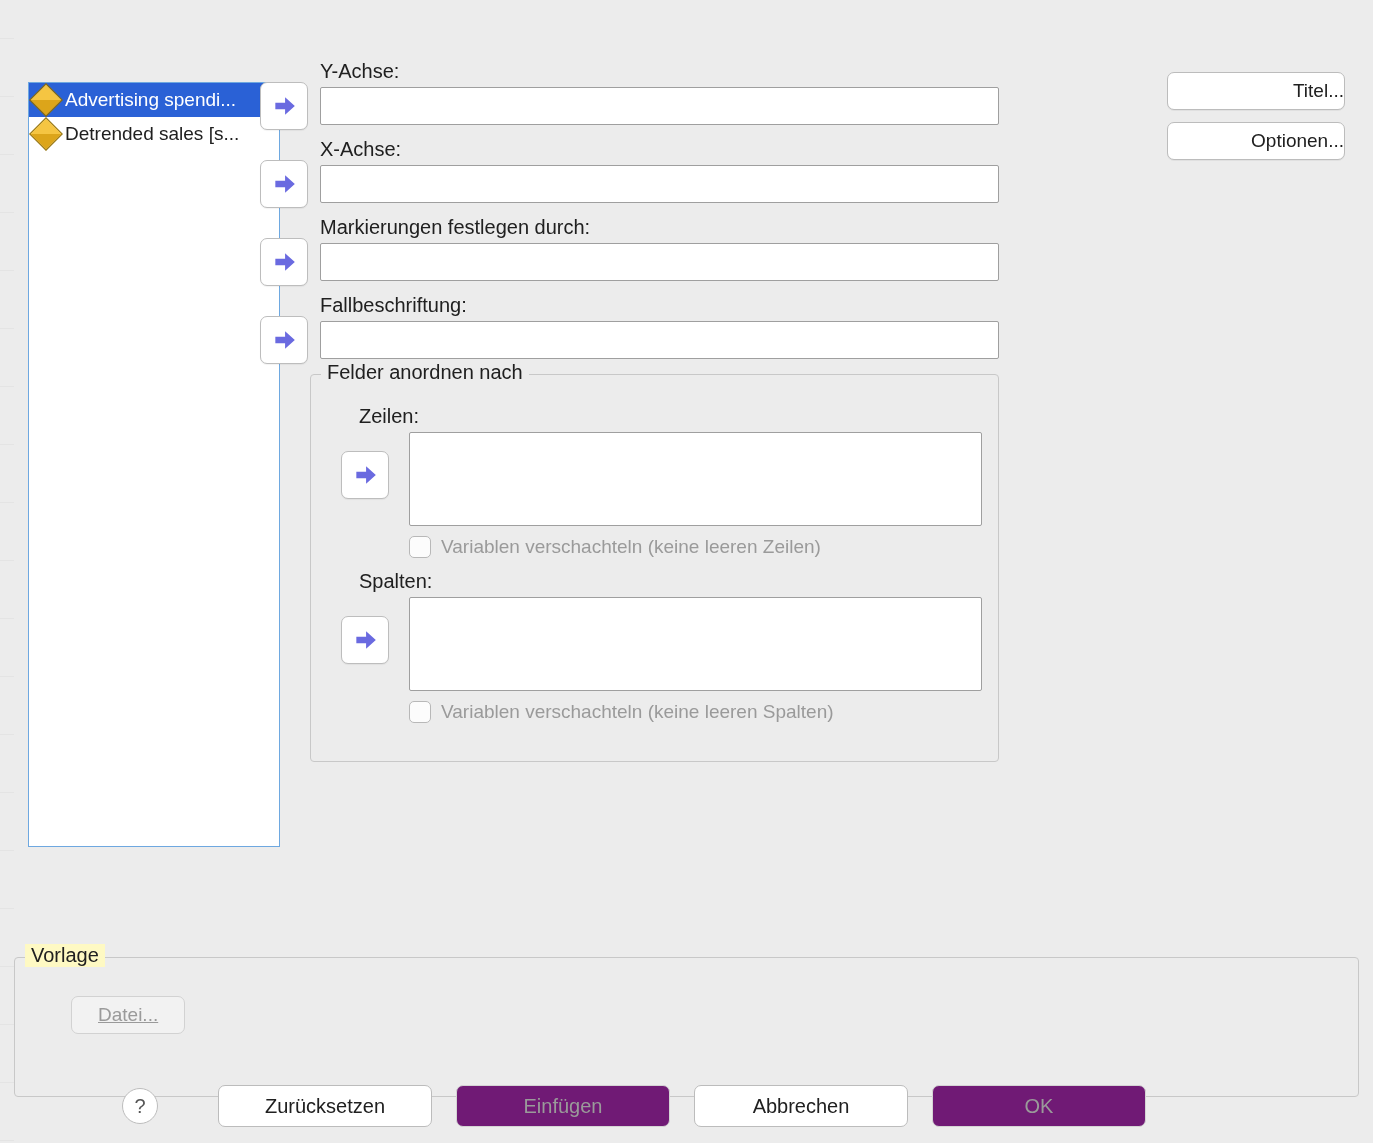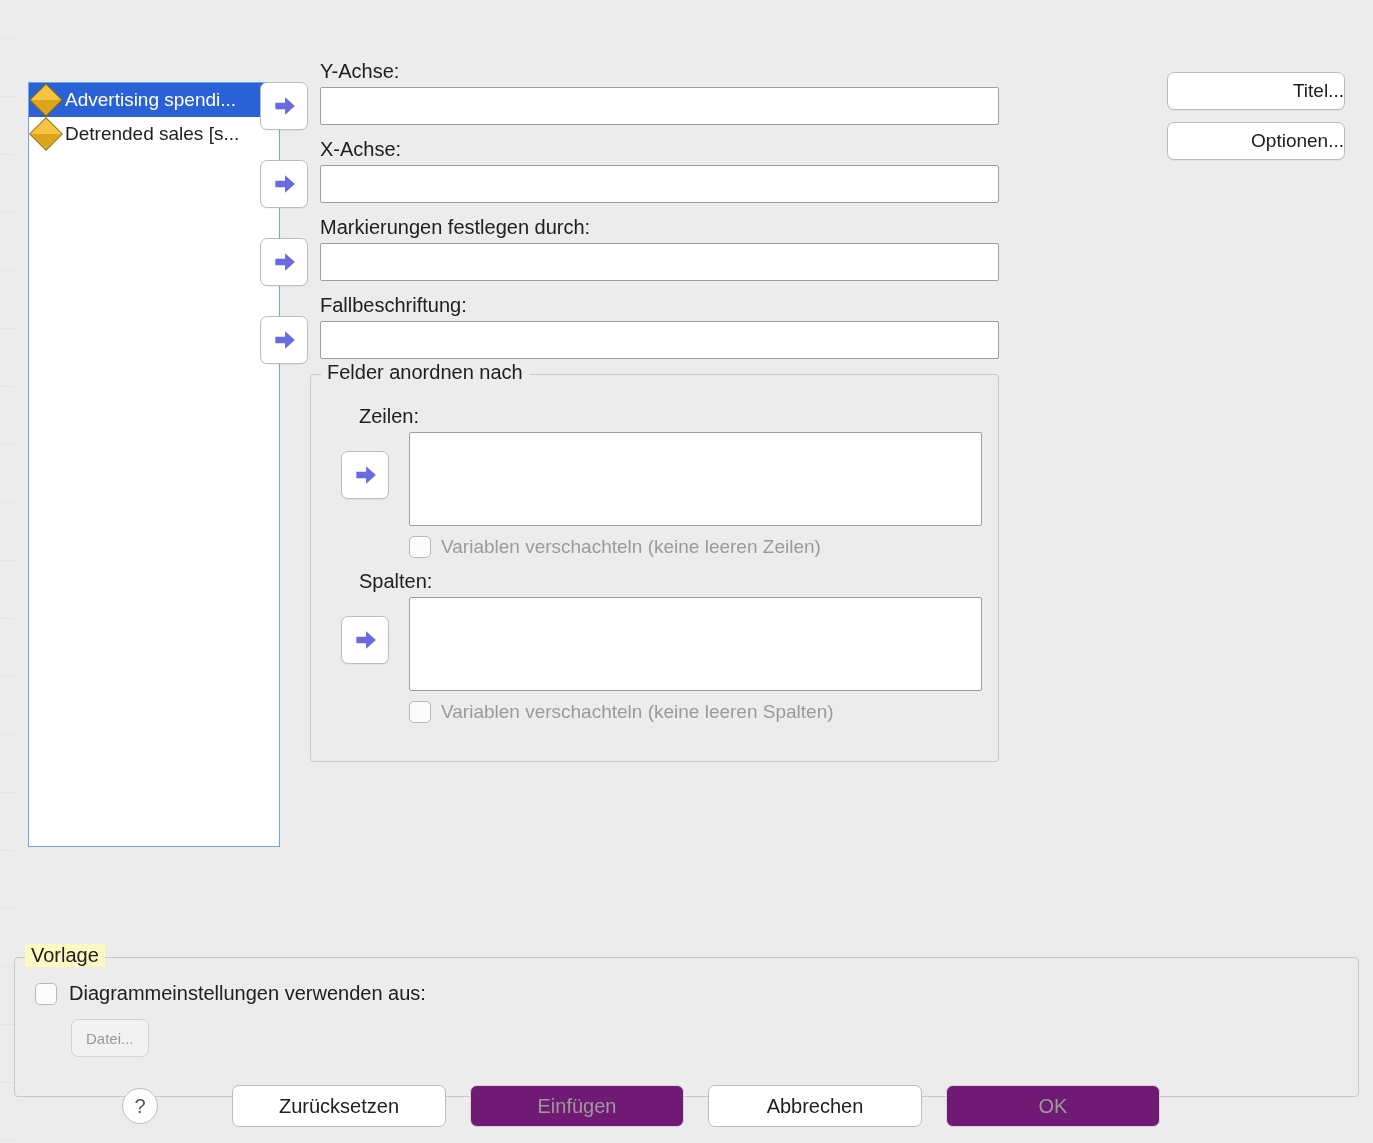--- a/index.html
+++ b/index.html
@@ -107,36 +107,37 @@
   
   .template{
     position:absolute;left:14px;right:14px;bottom:46px;height:140px;
     border:1px solid #c8c8c8;border-radius:4px;box-sizing:border-box;padding:24px 20px;
   }
   .template-title{
     position:absolute;top:-14px;left:10px;background:#fef9c3;padding:0 6px;font-size:20px;
   }
   .template-row{display:flex;align-items:center;gap:12px;font-size:20px;}
   .filebtn{
-    margin-top:14px;margin-left:36px;height:36px;padding:0 14px;background:#f2f2f2;
+    margin-top:14px;margin-left:36px;height:36px;padding:0 26px;background:#f2f2f2;
     border:1px solid #d2d2d2;border-radius:7px;color:#9a9a9a;display:inline-flex;align-items:center;
-    font-size:15px;
+    font-size:19px;
+    text-decoration:underline;
   }
   
   .bottom{position:absolute;left:0;right:0;bottom:16px;display:flex;align-items:center;gap:40px;padding:0 22px;}
   .help{
     width:34px;height:34px;border:1px solid #bdbdbd;border-radius:50%;background:#ffffff;
     display:flex;align-items:center;justify-content:center;font-size:20px;color:#555;margin-left:100px;
   }
   .btn{
     height:40px;border-radius:7px;border:1px solid #bcbcbc;background:#ffffff;
     font-size:20px;display:flex;align-items:center;justify-content:center;flex:0 0 212px;
   }
   .btn.disabled{color:#9a9a9a;background:#701a75;border-color:#d4d4d4;}
-  .bottom-inner{display:flex;gap:24px;margin-left:34px;}
+  .bottom-inner{display:flex;gap:24px;margin-left:20px;}
   
   .gridbg{
     position:absolute;left:0;top:38px;bottom:0;width:14px;
     background:repeating-linear-gradient(#e4e4e4,#e4e4e4 1px,#ececec 1px,#ececec 58px);
   }
 </style>
 </head>
 <body>
 
 <div class="window">
@@ -248,24 +249,20 @@
           <span class="chk"></span>
           <span>Variablen verschachteln (keine leeren Spalten)</span>
         </div>
       </div>
     </div>
 
   </div>
 
   <div class="template">
     <div class="template-title">Vorlage</div>
-    <div class="template-row">
-      <span class="chk"></span>
-      <span>Diagrammeinstellungen verwenden aus:</span>
-    </div>
     <div class="filebtn">
       <span>Datei...</span>
     </div>
   </div>
 
   <div class="bottom">
     <div class="help">
       <span>?</span>
     </div>
     <div class="bottom-inner">

